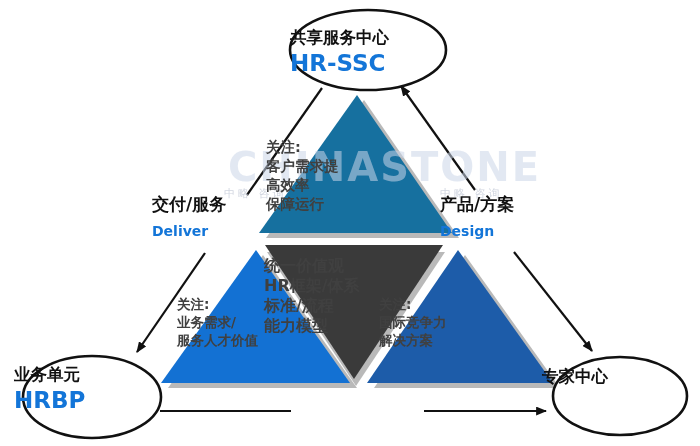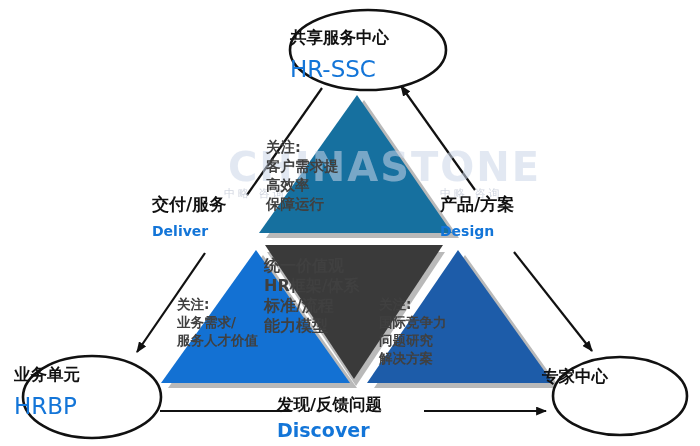--- a/index.html
+++ b/index.html
@@ -9,21 +9,21 @@
   }
   .stage svg{position:absolute;left:0;top:0;z-index:1;}
   .wm{position:absolute;z-index:2;white-space:nowrap;pointer-events:none;}
   .wm-latin{left:228px;top:144px;font-size:40px;font-weight:bold;letter-spacing:2px;color:rgba(203,214,231,0.55);}
   .wm-cjk-large{left:245px;top:334px;font-size:48px;letter-spacing:5px;color:rgba(168,168,168,0.38);font-weight:bold;}
   .wm-small{font-size:11px;letter-spacing:3px;color:rgba(185,192,208,0.65);}
   .wm-small-1{left:224px;top:186px;}
   .wm-small-2{left:440px;top:186px;}
   .txt{position:absolute;z-index:3;}
   .node .zh{font-size:16.5px;font-weight:bold;color:#111;}
-  .node .en{font-size:23px;font-weight:normal;color:#1375d8;margin-top:7px;}
+  .node .en{font-size:23px;font-weight:bold;color:#1375d8;margin-top:1px;}
   .node-ssc{left:290px;top:27px;width:156px;}
   .node-hrbp{left:14px;top:364px;width:156px;}
   .node-coe{left:542px;top:366px;width:156px;}
   .edge .zh{font-size:17px;font-weight:bold;color:#111;}
   .edge .en{font-size:14px;font-weight:bold;color:#1375d8;margin-top:7px;}
   .edge-left{left:152px;top:193px;width:130px;}
   .edge-right{left:440px;top:193px;width:130px;}
   .edge-bottom{left:277px;top:394px;width:160px;}
   .edge-bottom .zh{font-size:16.5px;}
   .edge-bottom .en{font-size:19px;margin-top:3px;}
@@ -87,24 +87,20 @@
   </div>
 
   <div class="txt edge edge-left">
     <div class="zh">交付/服务</div>
     <div class="en">Deliver</div>
   </div>
   <div class="txt edge edge-right">
     <div class="zh">产品/方案</div>
     <div class="en">Design</div>
   </div>
-  <div class="txt edge edge-bottom">
-    <div class="zh">发现/反馈问题</div>
-    <div class="en">Discover</div>
-  </div>
 
   <div class="txt tri-text tri-top">
     <div>关注:</div>
     <div>客户需求提</div>
     <div>高效率</div>
     <div>保障运行</div>
   </div>
   <div class="txt tri-text tri-center">
     <div>统一价值观</div>
     <div>HR框架/体系</div>
@@ -112,17 +108,16 @@
     <div>能力模型</div>
   </div>
   <div class="txt tri-text tri-left">
     <div>关注:</div>
     <div>业务需求/</div>
     <div>服务人才价值</div>
   </div>
   <div class="txt tri-text tri-right">
     <div>关注:</div>
     <div>国际竞争力</div>
-    <div>问题研究</div>
     <div>解决方案</div>
   </div>
 
 </div>
 
 </body></html>

